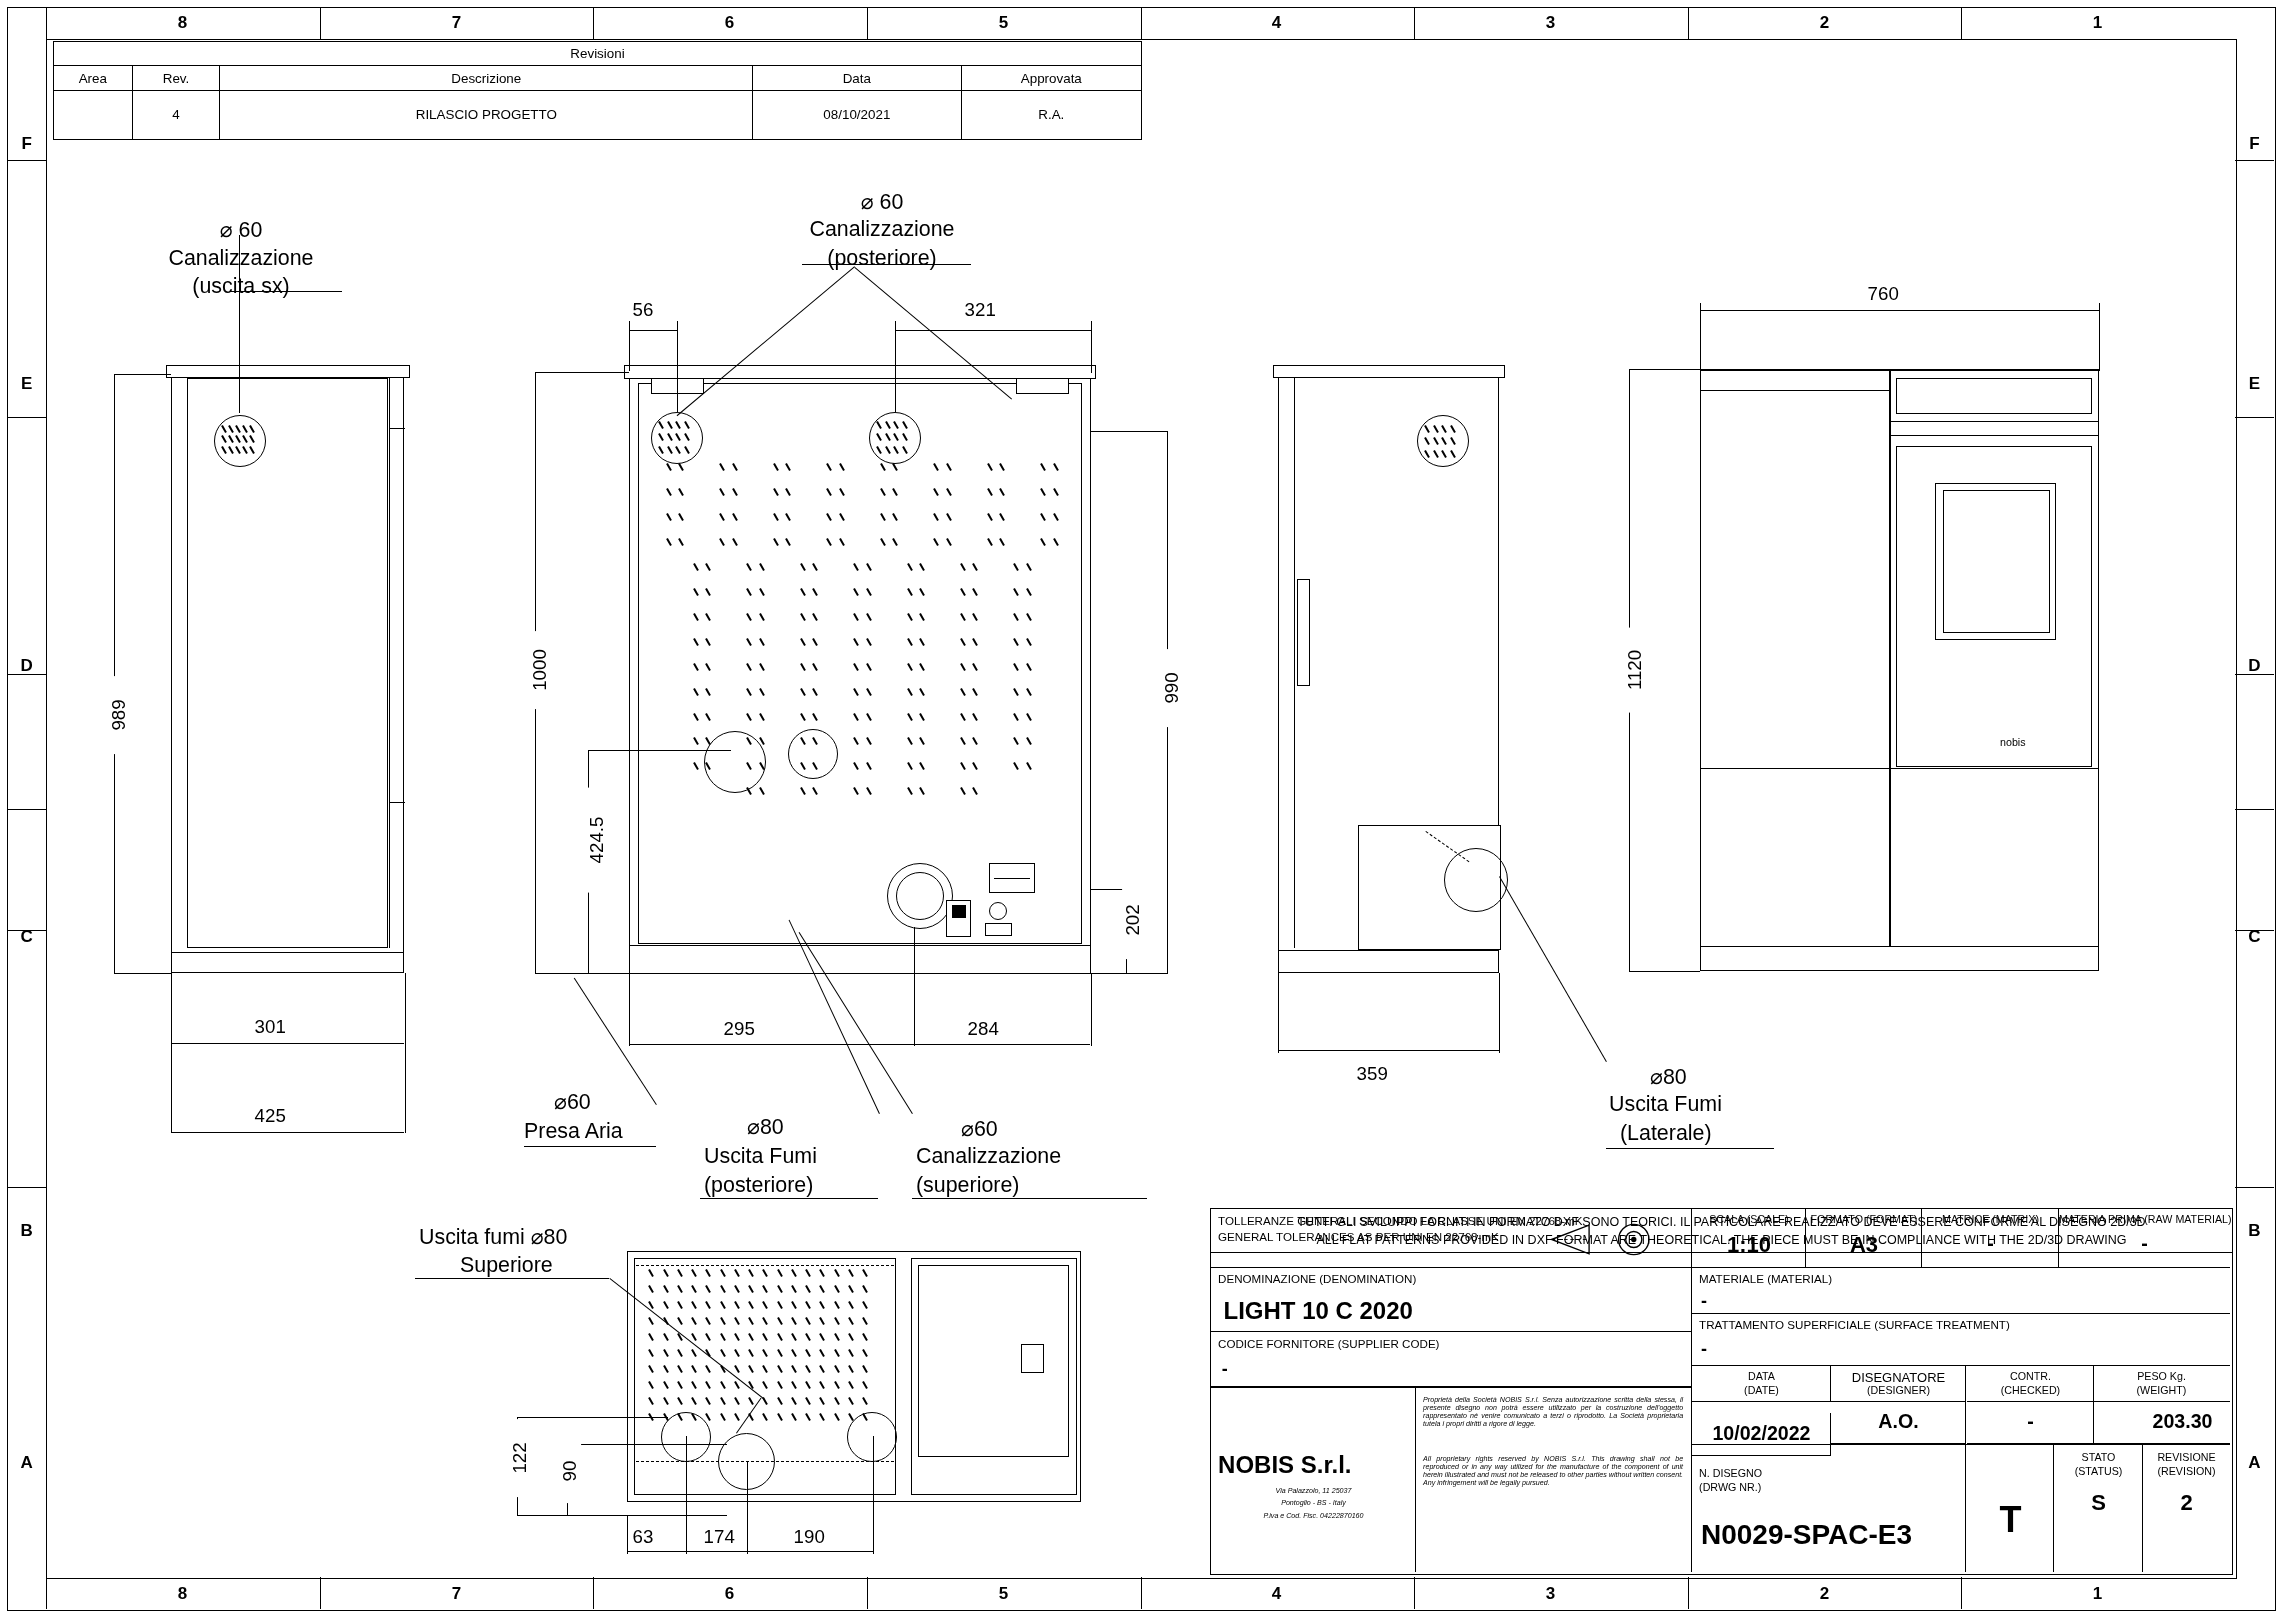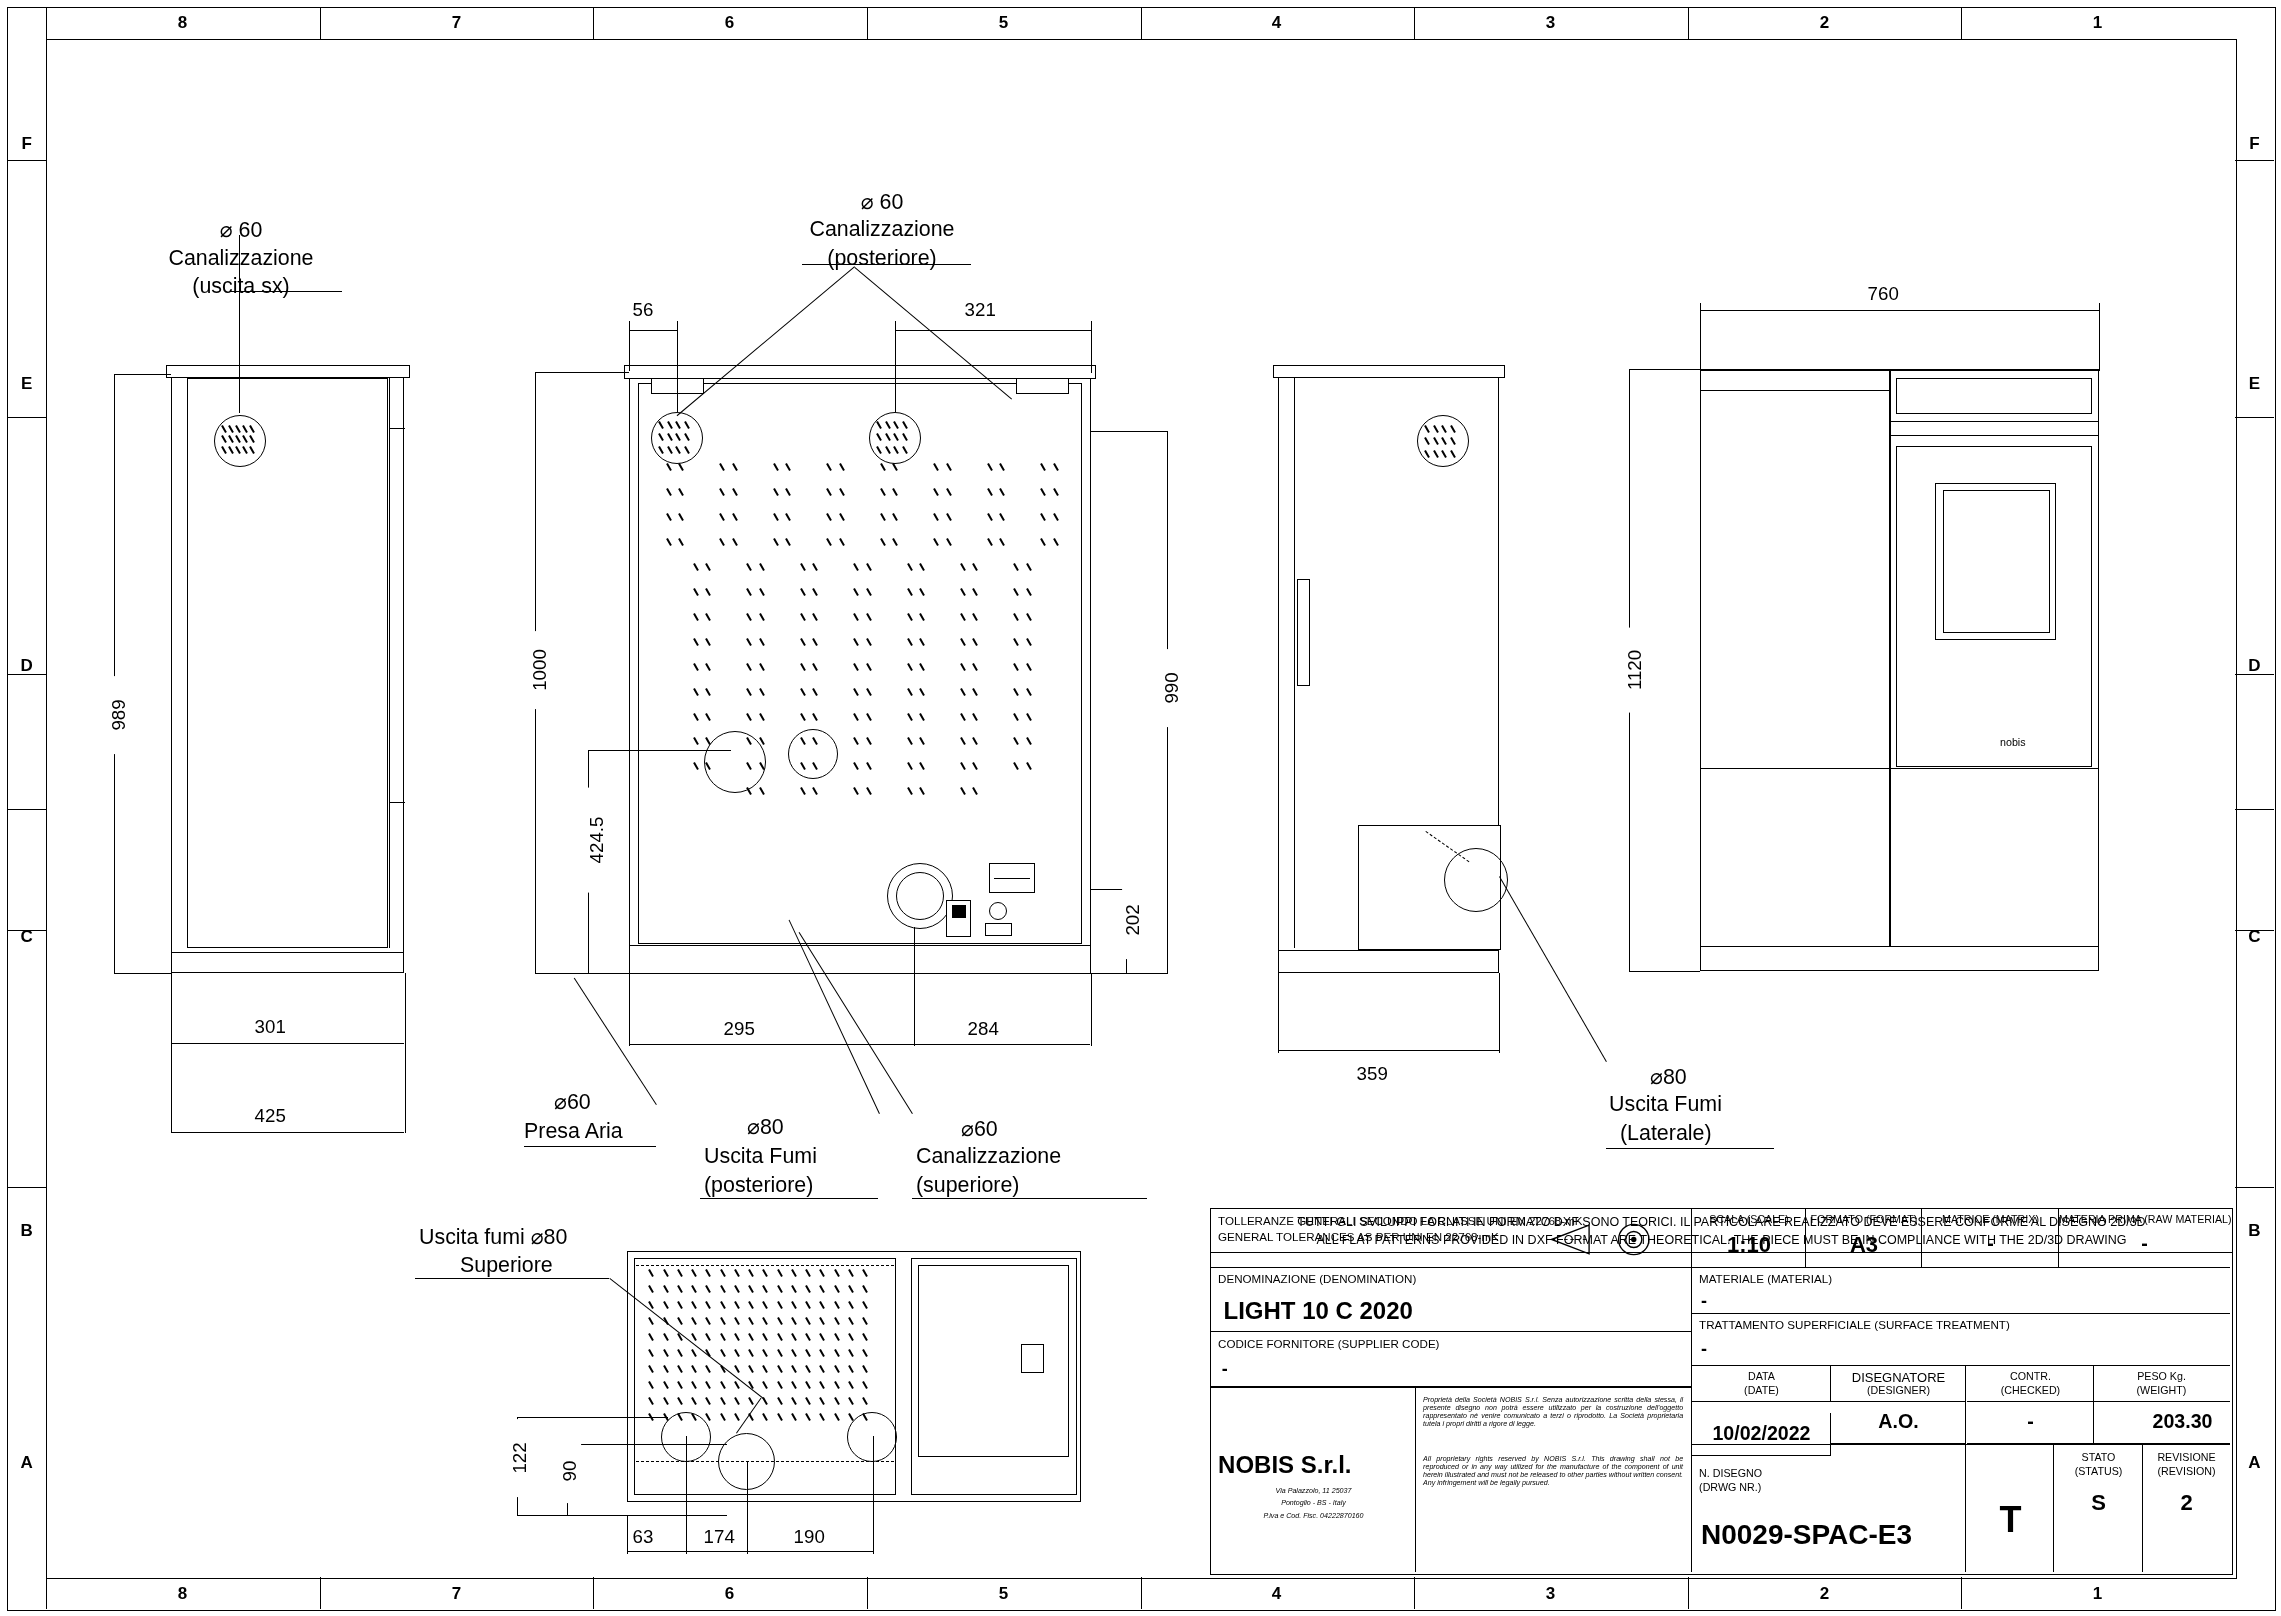--- a/index.html
+++ b/index.html
@@ -113,20 +113,41 @@
   <div class="zone-lbl" style="left:7.1px;top:1221px;width:39px;">B</div>
   <div class="zone-lbl" style="left:7.1px;top:1453px;width:39px;">A</div>
 
   <div class="zone-lbl" style="left:2235px;top:134px;width:39px;">F</div>
   <div class="zone-lbl" style="left:2235px;top:374px;width:39px;">E</div>
   <div class="zone-lbl" style="left:2235px;top:656px;width:39px;">D</div>
   <div class="zone-lbl" style="left:2235px;top:927px;width:39px;">C</div>
   <div class="zone-lbl" style="left:2235px;top:1221px;width:39px;">B</div>
   <div class="zone-lbl" style="left:2235px;top:1453px;width:39px;">A</div>
 
+  <table class="revtab">
+    <tbody>
+        <tr>
+      <td colspan="5" class="hdr">Revisioni</td>
+    </tr>
+    <tr>
+      <td style="width:71px;">Area</td>
+      <td style="width:80px;">Rev.</td>
+      <td style="width:508px;">Descrizione</td>
+      <td style="width:196px;">Data</td>
+      <td style="width:169px;">Approvata</td>
+    </tr>
+    <tr>
+      <td style="height:43px;"></td>
+      <td>4</td>
+      <td>RILASCIO PROGETTO</td>
+      <td>08/10/2021</td>
+      <td>R.A.</td>
+    </tr>
+  </tbody>
+    </table>
 
   <div>
     <div class="rect" style="left:171px;top:372px;width:233px;height:601px;"></div>
     <div class="rectT" style="left:166px;top:365px;width:244px;height:12.5px;"></div>
     <div class="rectT" style="left:171px;top:952px;width:233px;height:21.4px;"></div>
     <div class="rectT" style="left:187px;top:378px;width:201px;height:570px;"></div>
     <div class="ln vl" style="left:389px;top:378px;height:570px;"></div>
     <div class="ln hl" style="left:389px;top:428px;width:16px;"></div>
     <div class="ln hl" style="left:389px;top:802px;width:16px;"></div>
     <div class="circT" style="left:214px;top:415px;width:52px;height:52px;"></div>

